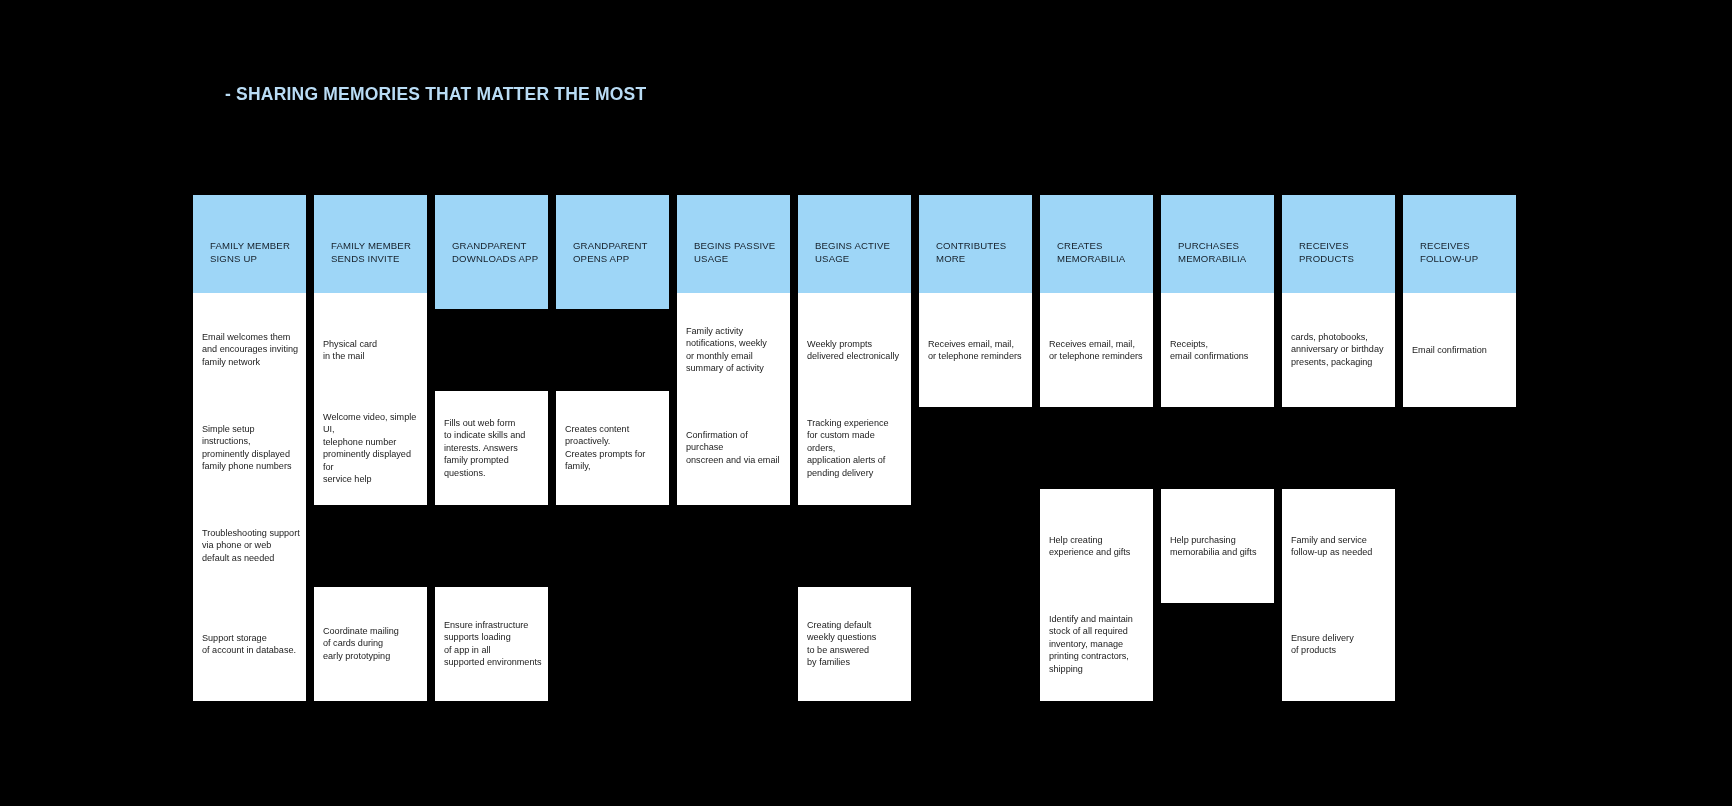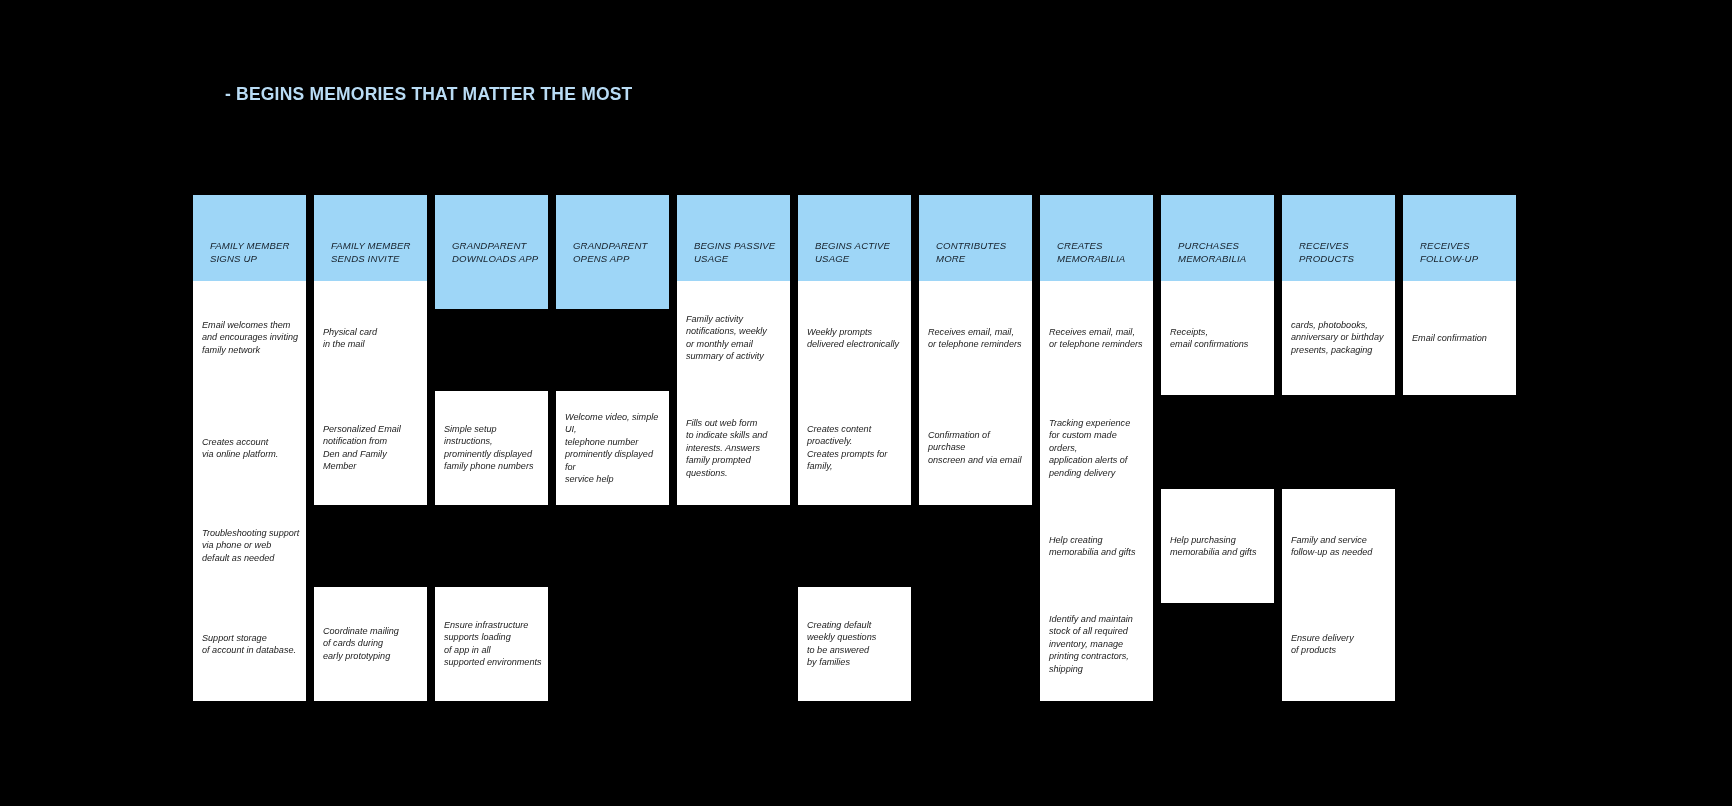--- a/index.html
+++ b/index.html
@@ -50,31 +50,30 @@
 
   .row {
     display: grid;
     grid-template-columns: repeat(11, 113px);
     column-gap: 8px;
     position: absolute;
     left: 0;
   }
 
   #row-header { top: 0px; }
-  #row-1      { top: 86px; }
+  #row-1      { top: 98px; }
   #row-2      { top: 196px; }
   #row-3      { top: 294px; }
   #row-4      { top: 392px; }
 
   .cell {
     width: 113px;
     height: 114px;
     position: relative;
     overflow: hidden;
-    font-style: italic;
   }
 
   .cell.empty {
     background: transparent;
   }
 
   .cell.filled {
     background: #ffffff;
   }
 
@@ -101,21 +100,21 @@
     letter-spacing: 0.15px;
     color: #16202a;
     left: 17px;
   }
 </style>
 </head>
 <body>
 
 <div id="board">
 
-  <div id="title">- BEGINS MEMORIES THAT MATTER THE MOST</div>
+  <div id="title">- SHARING MEMORIES THAT MATTER THE MOST</div>
 
   <div id="grid">
 
     <div class="row" id="row-header">
         <div class="cell header">
           <div class="cell-text">FAMILY MEMBER
 SIGNS UP</div>
         </div>
         <div class="cell header">
           <div class="cell-text">FAMILY MEMBER
@@ -195,29 +194,20 @@
         <div class="cell filled">
           <div class="cell-text">cards, photobooks,
 anniversary or birthday
 presents, packaging</div>
         </div>
         <div class="cell filled">
           <div class="cell-text">Email confirmation</div>
         </div>
       </div>
     <div class="row" id="row-2">
-        <div class="cell filled">
-          <div class="cell-text">Creates account
-via online platform.</div>
-        </div>
-        <div class="cell filled">
-          <div class="cell-text">Personalized Email
-notification from
-Den and Family Member</div>
-        </div>
         <div class="cell filled">
           <div class="cell-text">Simple setup instructions,
 prominently displayed
 family phone numbers</div>
         </div>
         <div class="cell filled">
           <div class="cell-text">Welcome video, simple UI,
 telephone number
 prominently displayed for
 service help</div>
@@ -252,21 +242,21 @@
 default as needed</div>
         </div>
         <div class="cell empty"></div>
         <div class="cell empty"></div>
         <div class="cell empty"></div>
         <div class="cell empty"></div>
         <div class="cell empty"></div>
         <div class="cell empty"></div>
         <div class="cell filled">
           <div class="cell-text">Help creating
-memorabilia and gifts</div>
+experience and gifts</div>
         </div>
         <div class="cell filled">
           <div class="cell-text">Help purchasing
 memorabilia and gifts</div>
         </div>
         <div class="cell filled">
           <div class="cell-text">Family and service
 follow-up as needed</div>
         </div>
         <div class="cell empty"></div>

